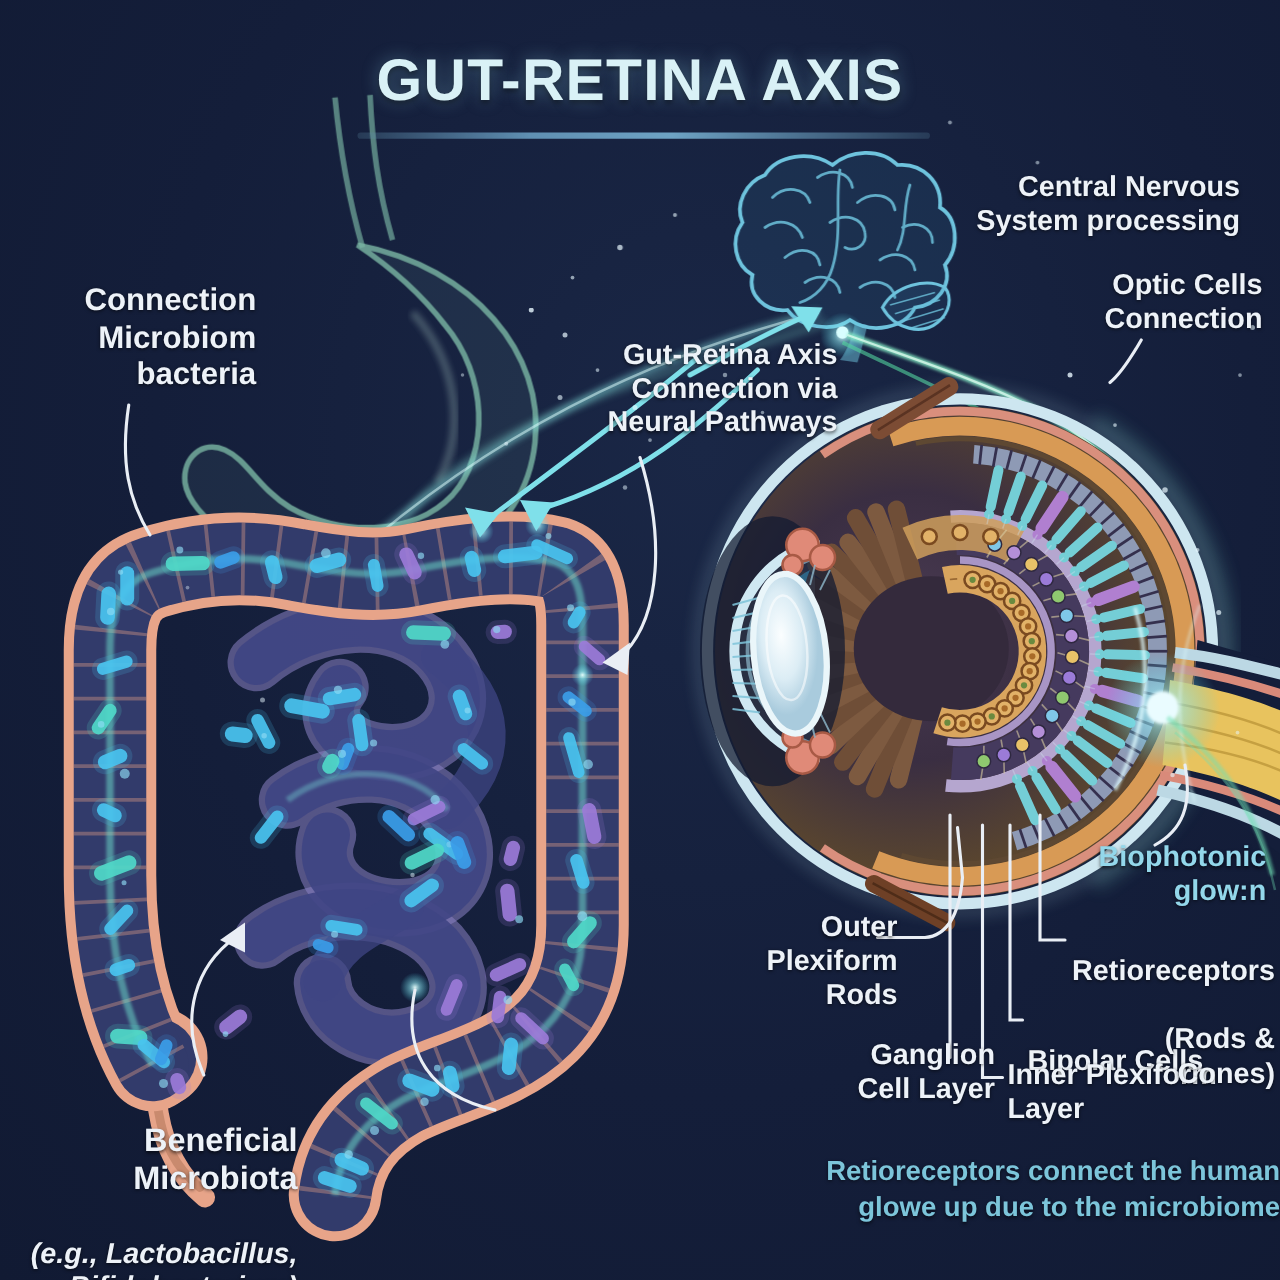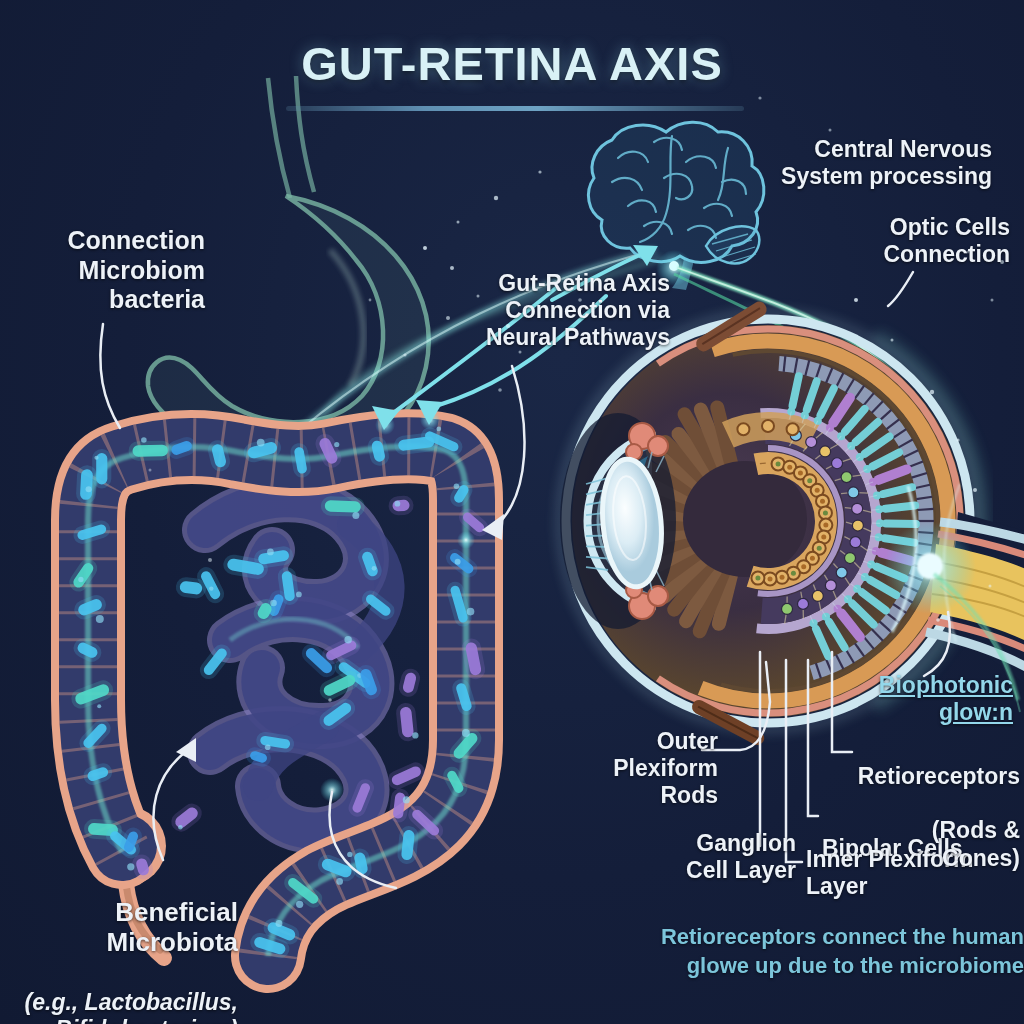--- a/index.html
+++ b/index.html
@@ -8,21 +8,21 @@
     background:radial-gradient(ellipse at 55% 35%, #1a2746 0%, #141e3a 55%, #111a33 100%);
     font-family:"Liberation Sans", sans-serif;
   }
   #art{position:absolute;left:0;top:0;width:1024px;height:1024px;}
   .lbl{
     position:absolute;color:#edf2f8;font-weight:700;line-height:1.18;
     white-space:pre-line;text-align:right;
     text-shadow:0 1px 3px rgba(0,0,0,.65);
   }
   .lbl.left{text-align:left;}
-  .cyan{color:#93d7ea;text-decoration:underline;}
+  .cyan{color:#93d7ea;}
   #title{
     position:absolute;left:262px;top:36px;width:500px;text-align:center;
     font-size:47px;font-weight:700;letter-spacing:1px;color:#d9f1f6;
     text-shadow:0 0 14px rgba(150,220,240,.35), 0 2px 4px rgba(0,0,0,.5);
   }
   #title-underline{
     position:absolute;left:286px;top:106px;width:458px;height:5px;border-radius:3px;
     background:linear-gradient(90deg, rgba(90,135,160,.25), #5f8fb2 30%, #6ea3c4 55%, rgba(90,135,160,.25));
   }
   .fs23{font-size:23px;} .fs25{font-size:25px;} .fs26{font-size:26px;} .fs22{font-size:22px;}

